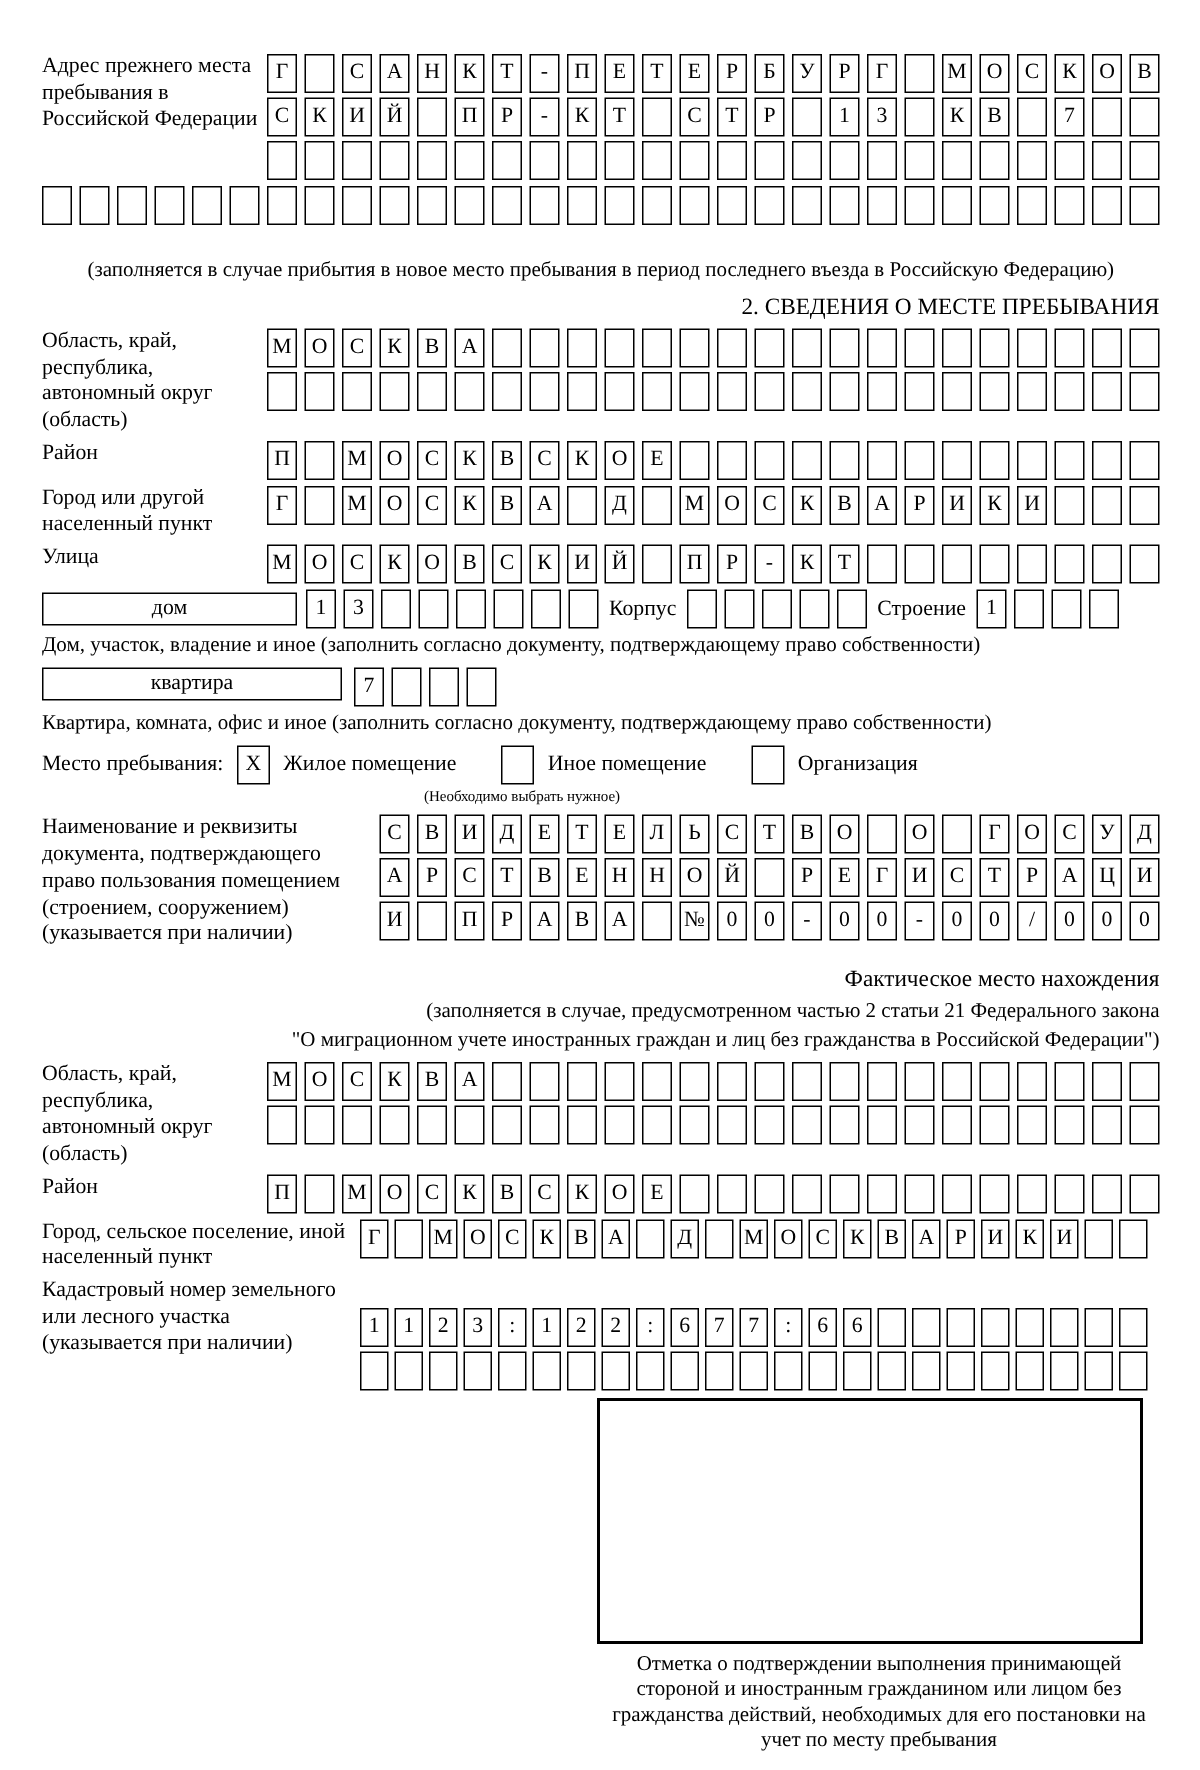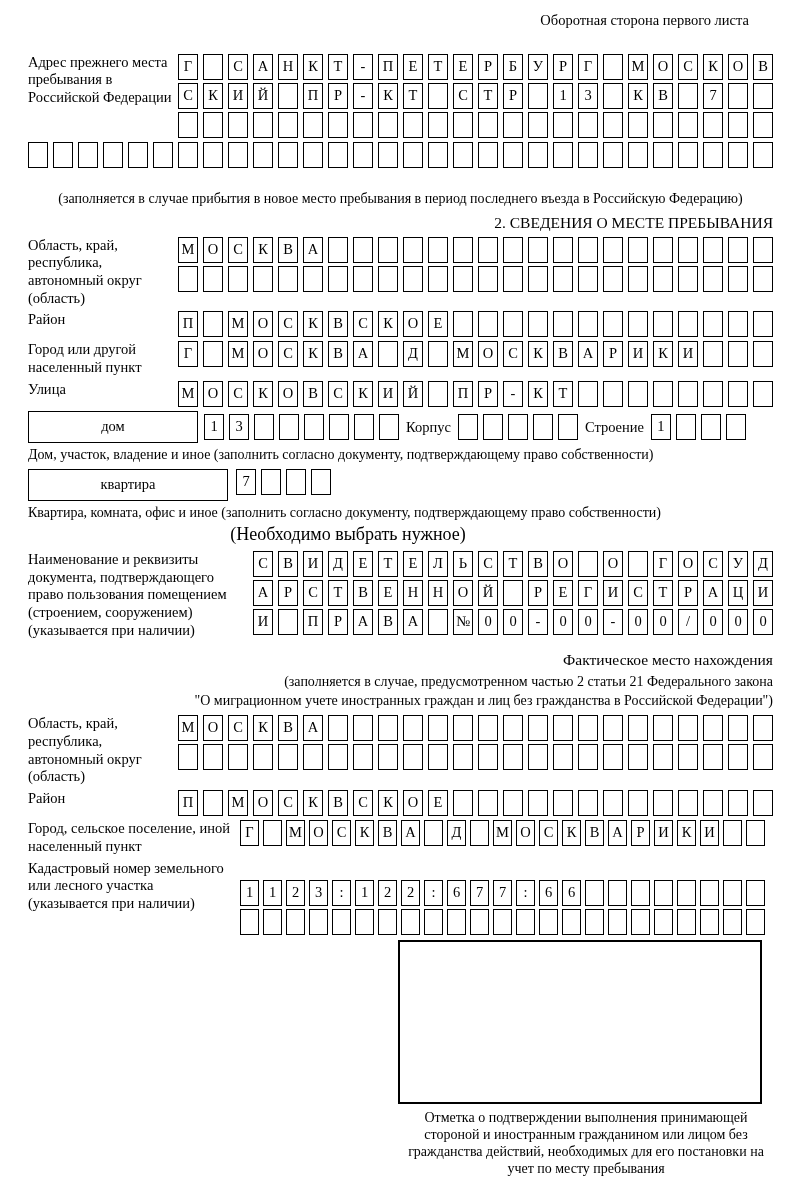--- a/index.html
+++ b/index.html
@@ -32,48 +32,47 @@
   .tight .cbox { width: 19px; }
 
   .fullrow { margin-top: 4px; }
 
   .caption { font-size: 14px; margin-top: 3px; }
   .center { text-align: center; margin-top: 22px; }
 
   .sec-title { text-align: right; font-weight: normal; font-size: 15.5px; margin: 7px 0 3px; }
 
   .widebox {
-    flex: none; height: 32px; border: 1.7px solid #000;
+    flex: none; height: 22px; border: 1.7px solid #000;
     display: flex; align-items: center; justify-content: center;
   }
   .w-dom { width: 170px; }
   .w-kv  { width: 200px; }
   .inline-lbl { flex: none; margin: 0 7px; line-height: 26px; }
   .gap6 { margin-left: 6px; }
 
   .stayrow { display: flex; align-items: center; margin-top: 6px; }
   .chk {
     flex: none; width: 22px; height: 26px; border: 1.7px solid #000;
     text-align: center; line-height: 23px; margin: 0 9px;
   }
   .chk.far { margin-left: 30px; }
-  .choose-note { width: 640px; text-align: center; font-size: 18px; margin-top: 3px; }
+  .choose-note { width: 640px; text-align: center; font-size: 10px; margin-top: 3px; }
 
   .fact-cap { text-align: right; font-size: 14px; margin-top: 2px; }
 
   .stamp-wrap { margin-left: 370px; margin-top: 5px; width: 376px; }
   .stamp-box { width: 364px; height: 164px; border: 2px solid #000; }
   .stamp-caption { width: 376px; text-align: center; font-size: 14px; margin-top: 5px; }
 </style>
 </head>
 <body>
 
 <div class="page">
 
-  <div class="top-note">Оборотная сторона первого листа</div>
 
   <div class="flexrow" style="margin-top:24px;">
     <div class="lbl w150">Адрес прежнего места пребывания в Российской Федерации</div>
     <div class="rows">
       <div class="boxrow">
           <span class="cbox">Г</span>
           <span class="cbox"></span>
           <span class="cbox">С</span>
           <span class="cbox">А</span>
           <span class="cbox">Н</span>
@@ -375,20 +374,29 @@
     <div class="widebox w-kv">квартира</div>
     <div class="boxrow" style="margin-left:8px;">
         <span class="cbox">7</span>
         <span class="cbox"></span>
         <span class="cbox"></span>
         <span class="cbox"></span>
       </div>
   </div>
   <div class="caption">Квартира, комната, офис и иное (заполнить согласно документу, подтверждающему право собственности)</div>
 
+  <div class="stayrow">
+    <span>Место пребывания:</span>
+    <span class="chk">X</span>
+    <span>Жилое помещение</span>
+    <span class="chk far"></span>
+    <span>Иное помещение</span>
+    <span class="chk far"></span>
+    <span>Организация</span>
+  </div>
   <div class="choose-note">(Необходимо выбрать нужное)</div>
 
   <div class="flexrow" style="margin-top:5px;">
     <div class="lbl w225">Наименование и реквизиты документа, подтверждающего право пользования помещением (строением, сооружением) (указывается при наличии)</div>
     <div class="rows">
       <div class="boxrow">
           <span class="cbox">С</span>
           <span class="cbox">В</span>
           <span class="cbox">И</span>
           <span class="cbox">Д</span>

